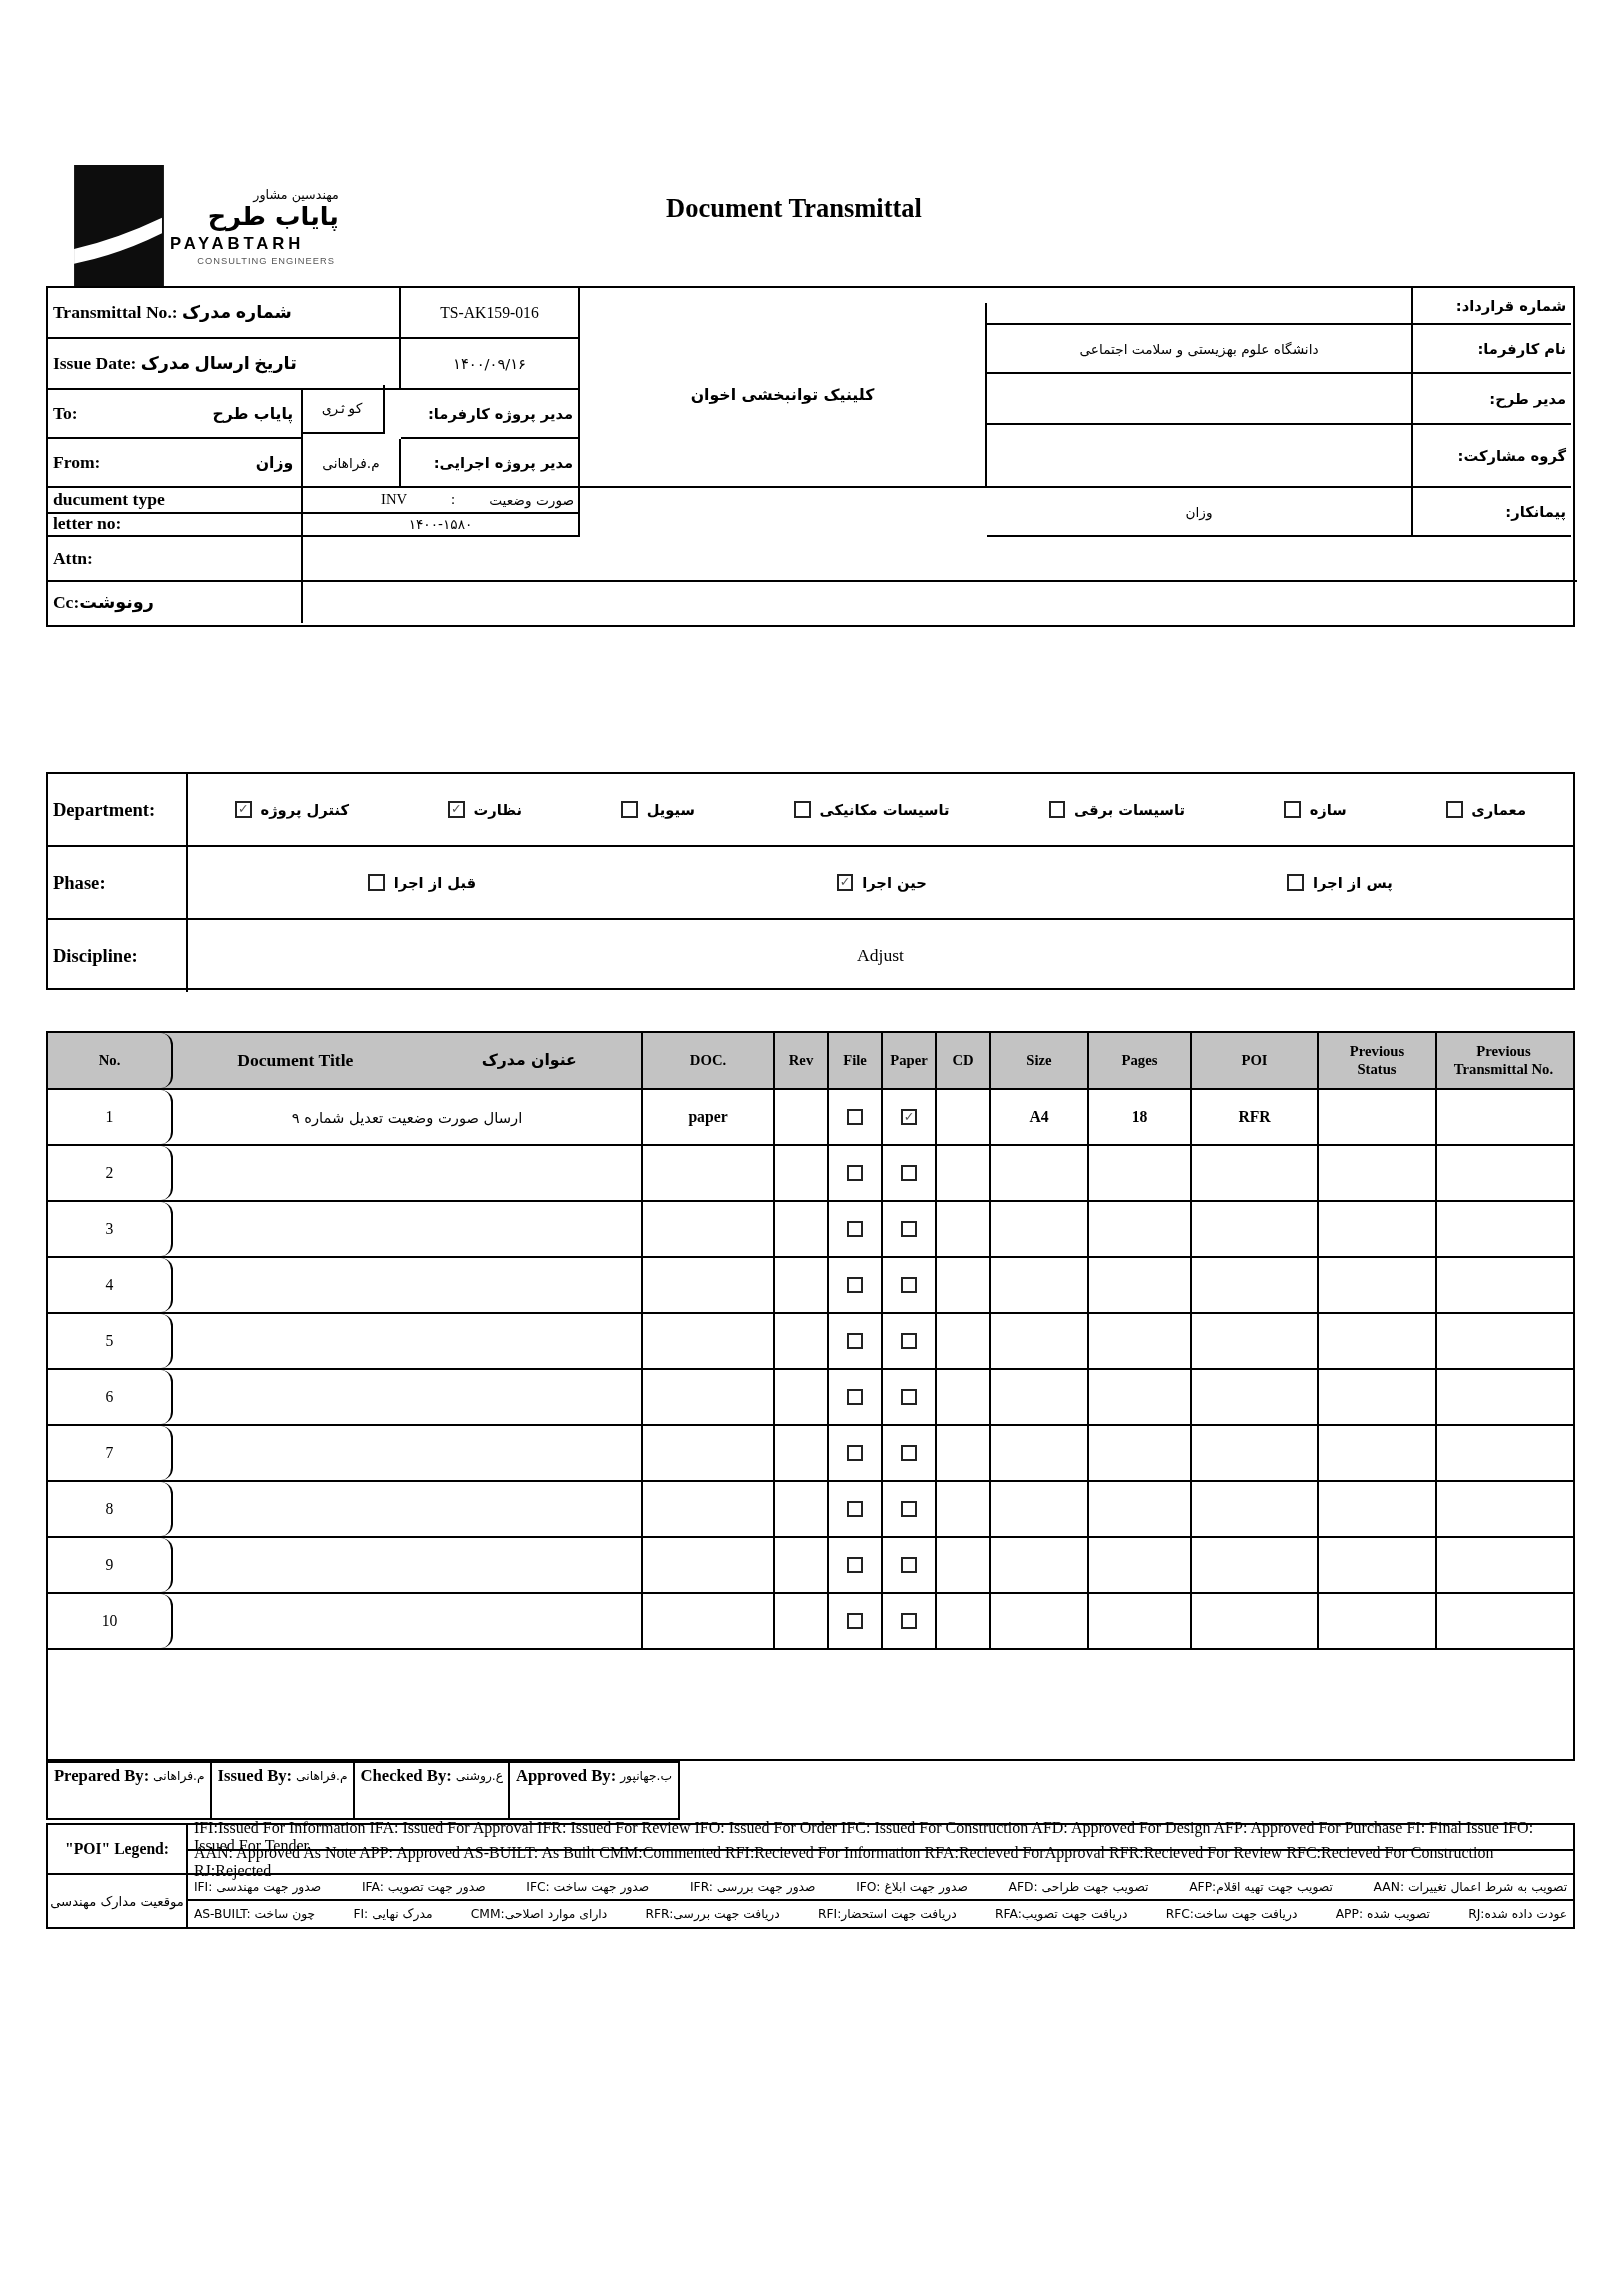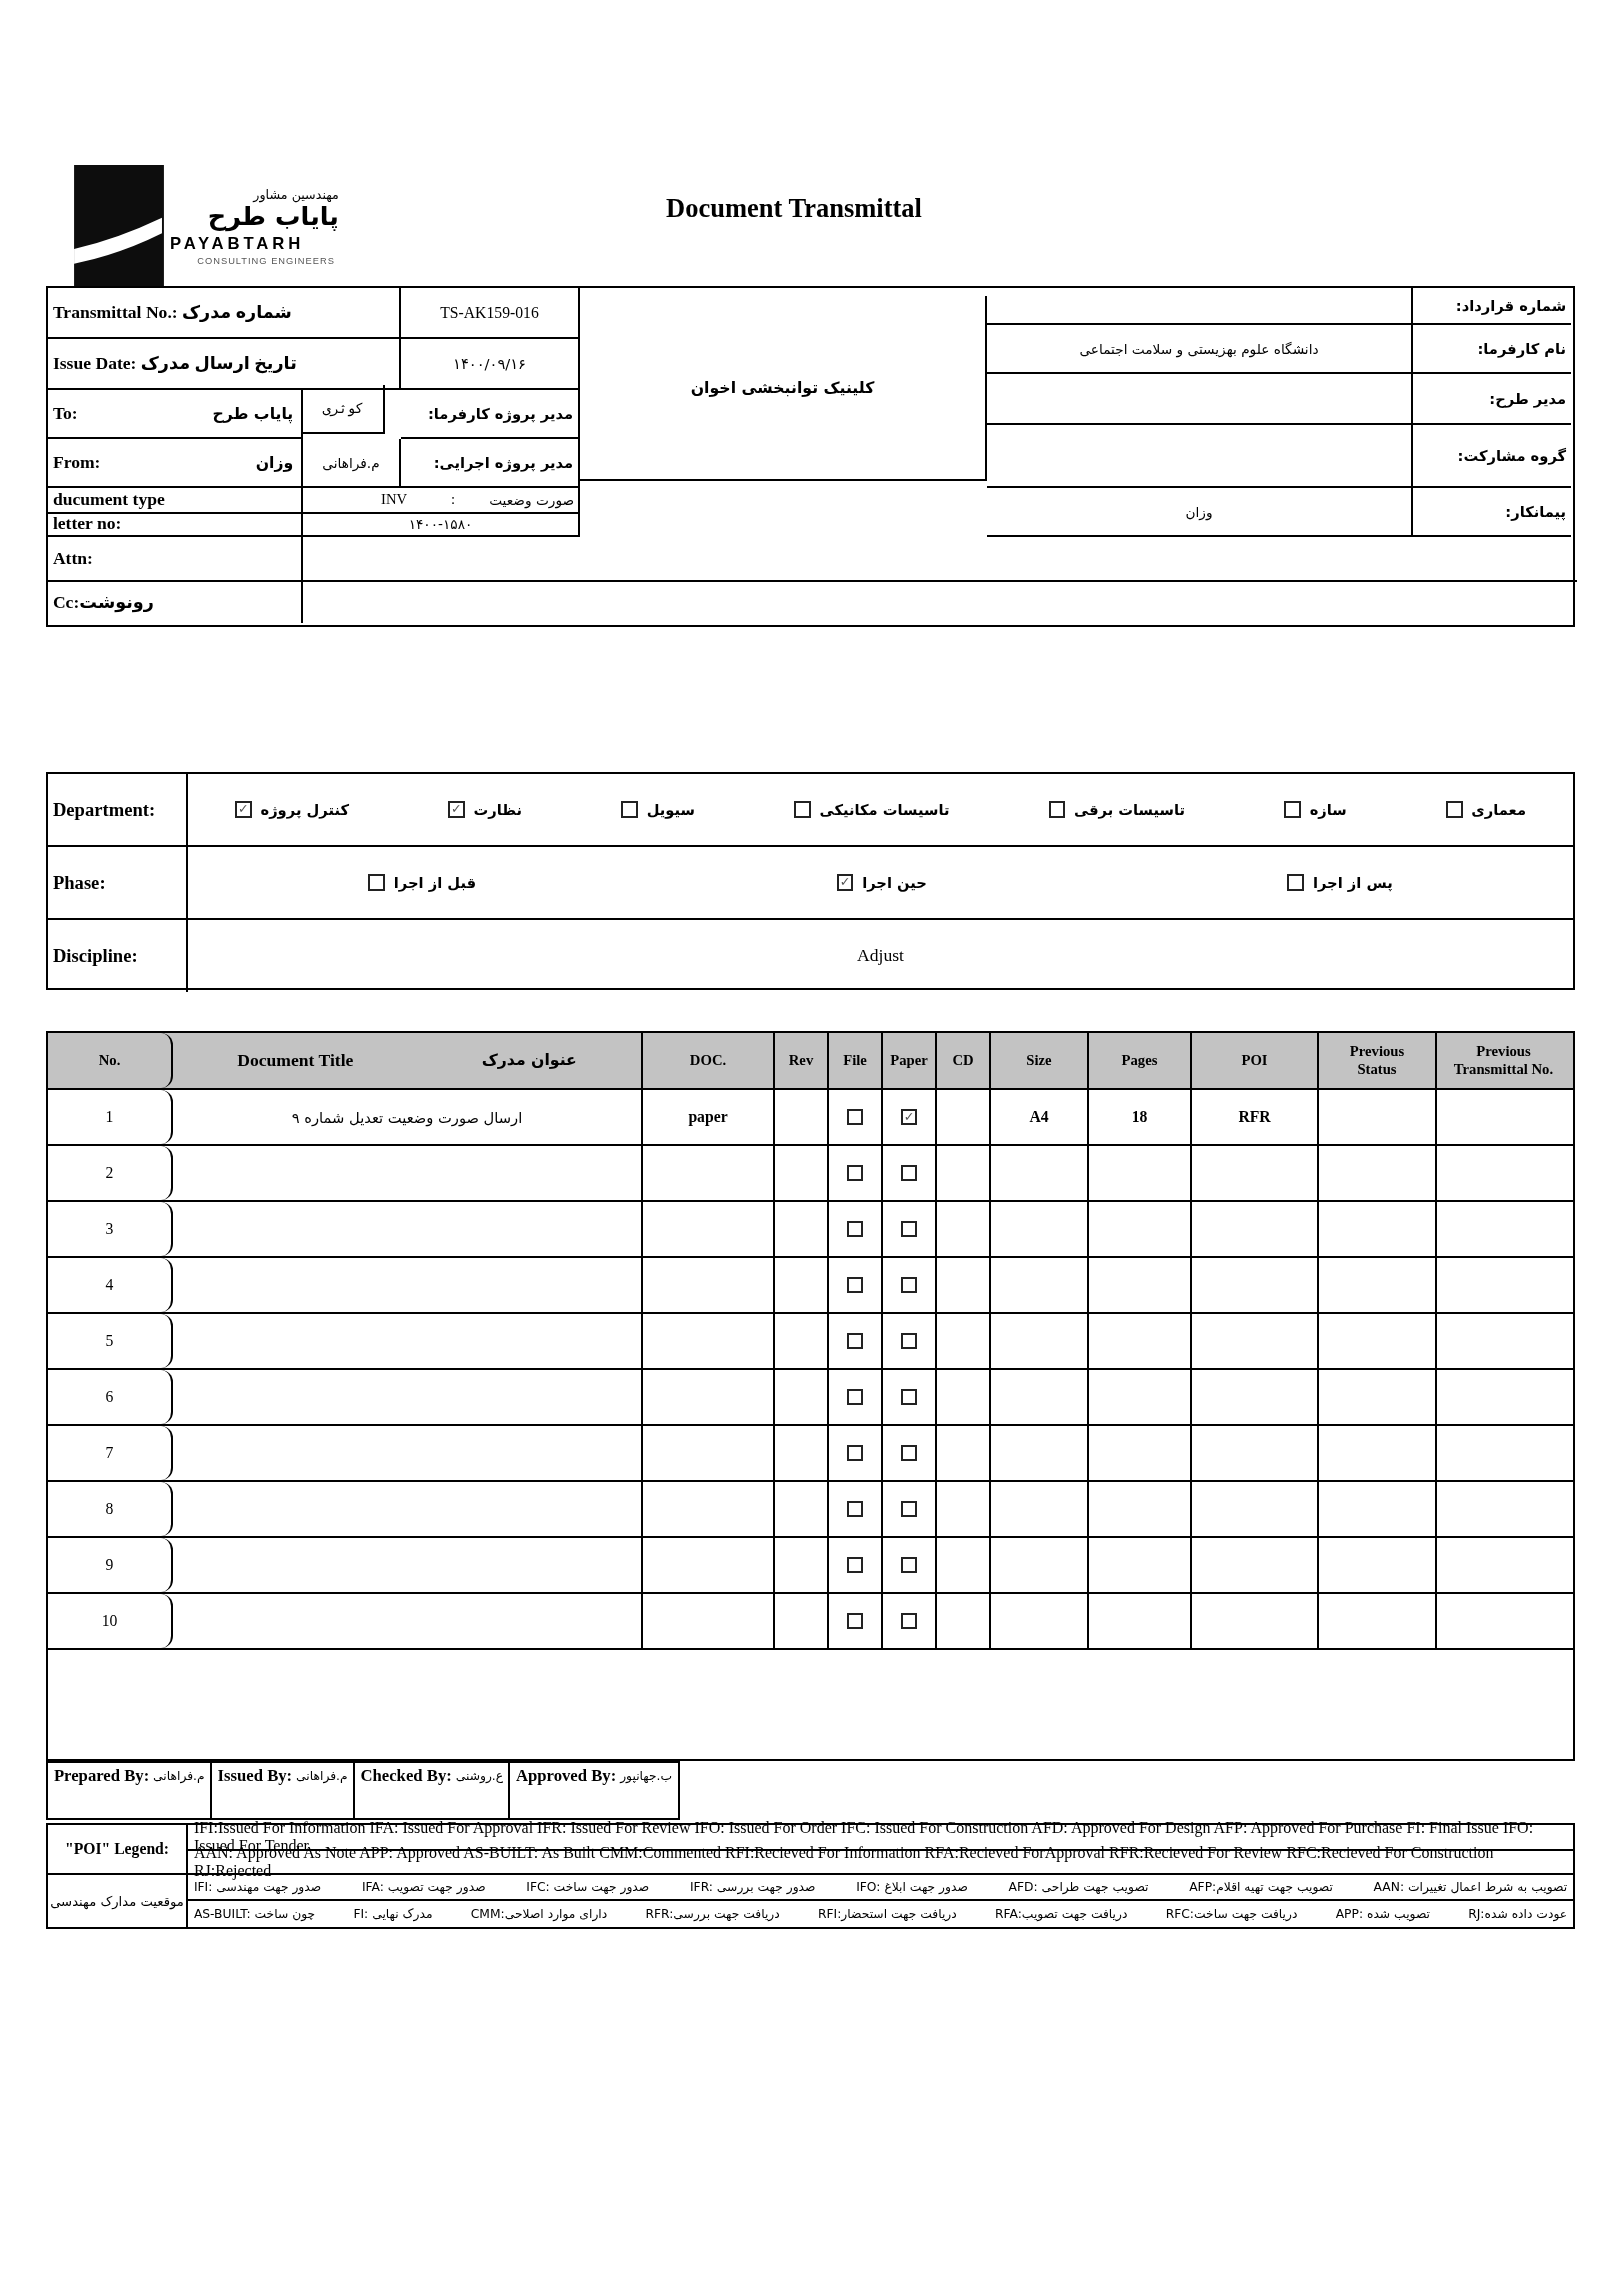--- a/index.html
+++ b/index.html
@@ -122,21 +122,21 @@
       <span class="fa" style="margin-left:auto;padding-right:3.9px;font-size:13.7px;">صورت وضعیت</span>
     </div>
     <div class="tc en-label" style="left:0;top:225px;width:255px;height:23.5px;">letter no:</div>
     <div class="tc center fa" style="left:255px;top:225px;width:277px;height:23.5px;font-size:13.7px;">۱۴۰۰-۱۵۸۰</div>
 
     <div class="tc en-label" style="left:0;top:249px;width:255px;height:45px;">Attn:</div>
     <div class="tc no-r" style="left:255px;top:249px;width:1274px;height:45px;"></div>
     <div class="tc en-label no-b" style="left:0;top:294px;width:255px;height:41px;">Cc:رونوشت</div>
     <div class="tc no-r no-b" style="left:255px;top:294px;width:1274px;height:41px;"></div>
 
-    <div class="tc center fa" style="left:532px;top:8px;width:407px;height:185px;font-size:15.7px;font-weight:bold;">کلینیک توانبخشی اخوان</div>
+    <div class="tc center fa" style="left:532px;top:15px;width:407px;height:185px;font-size:15.7px;font-weight:bold;">کلینیک توانبخشی اخوان</div>
 
     <div class="tc" style="left:939px;top:0;width:426px;height:37px;"></div>
     <div class="tc no-r fa-label" style="left:1365px;top:0;width:158px;height:37px;">شماره قرارداد:</div>
     <div class="tc center fa" style="left:939px;top:37px;width:426px;height:49px;font-size:13.7px;">دانشگاه علوم بهزیستی و سلامت اجتماعی</div>
     <div class="tc no-r fa-label" style="left:1365px;top:37px;width:158px;height:49px;">نام کارفرما:</div>
     <div class="tc" style="left:939px;top:86px;width:426px;height:51px;"></div>
     <div class="tc no-r fa-label" style="left:1365px;top:86px;width:158px;height:51px;">مدیر طرح:</div>
     <div class="tc" style="left:939px;top:137px;width:426px;height:63px;"></div>
     <div class="tc no-r fa-label" style="left:1365px;top:137px;width:158px;height:63px;">گروه مشارکت:</div>
     <div class="tc center fa" style="left:939px;top:200px;width:426px;height:49px;font-size:13.7px;">وزان</div>

